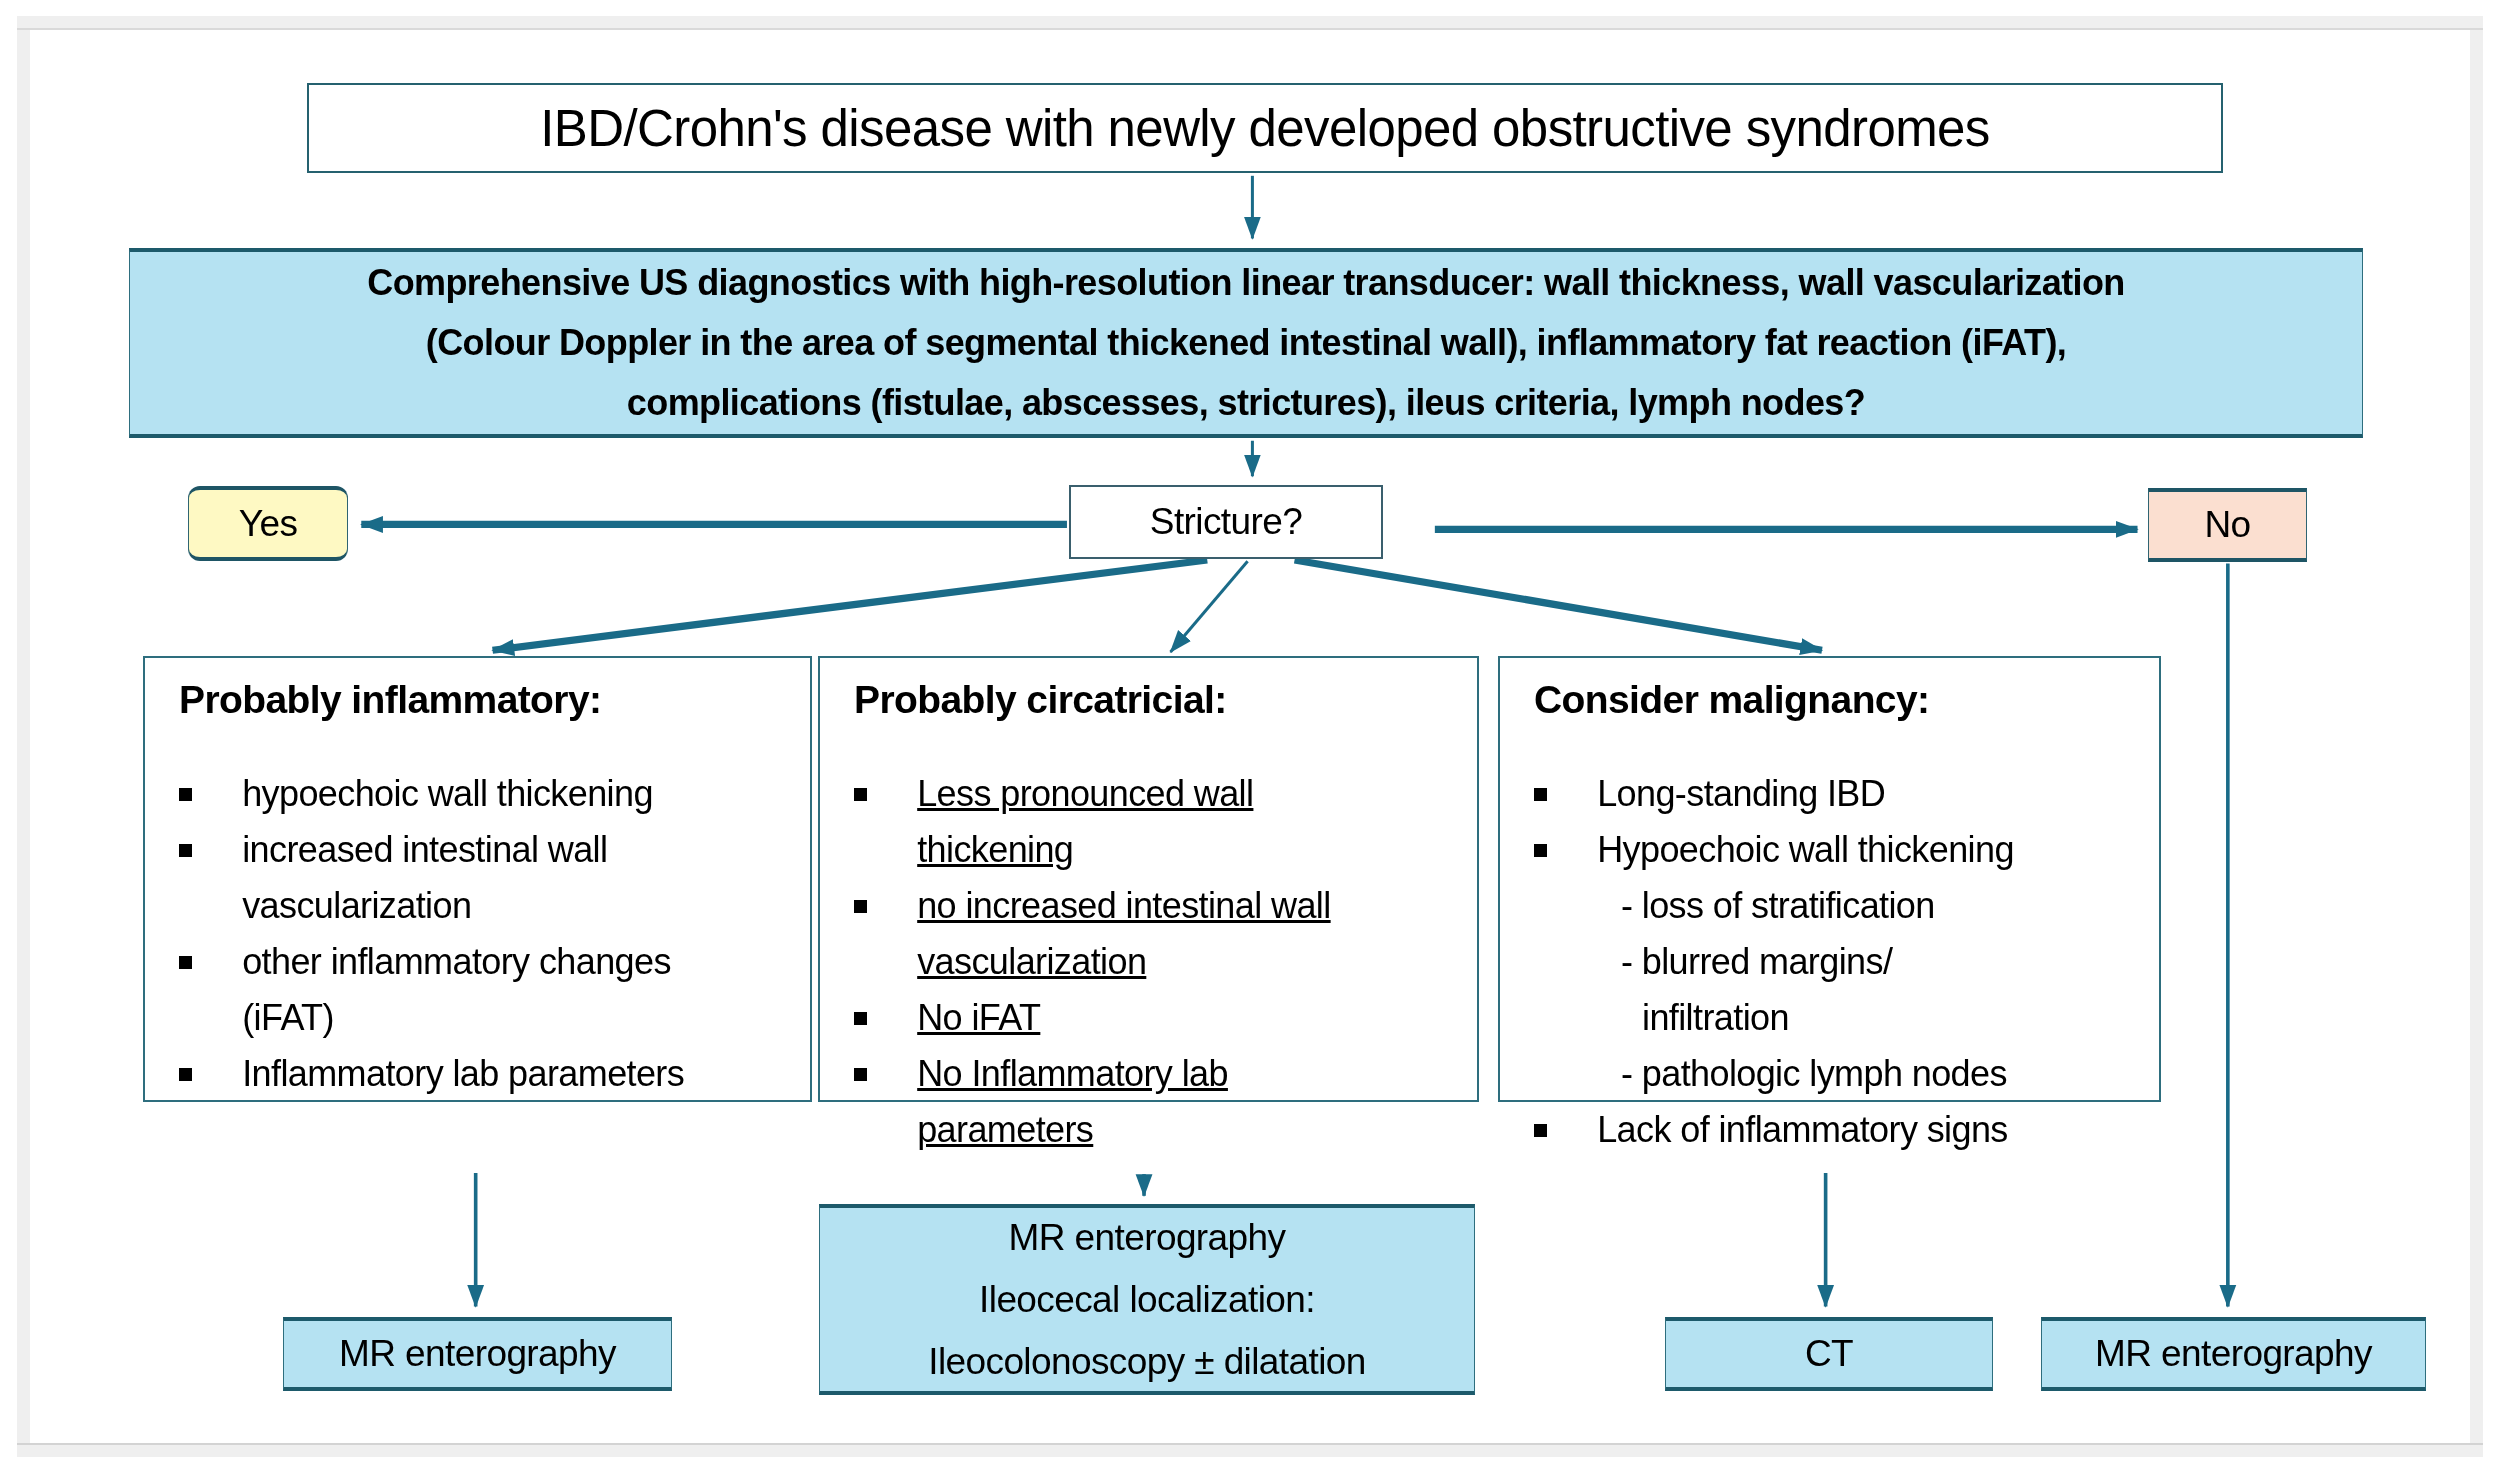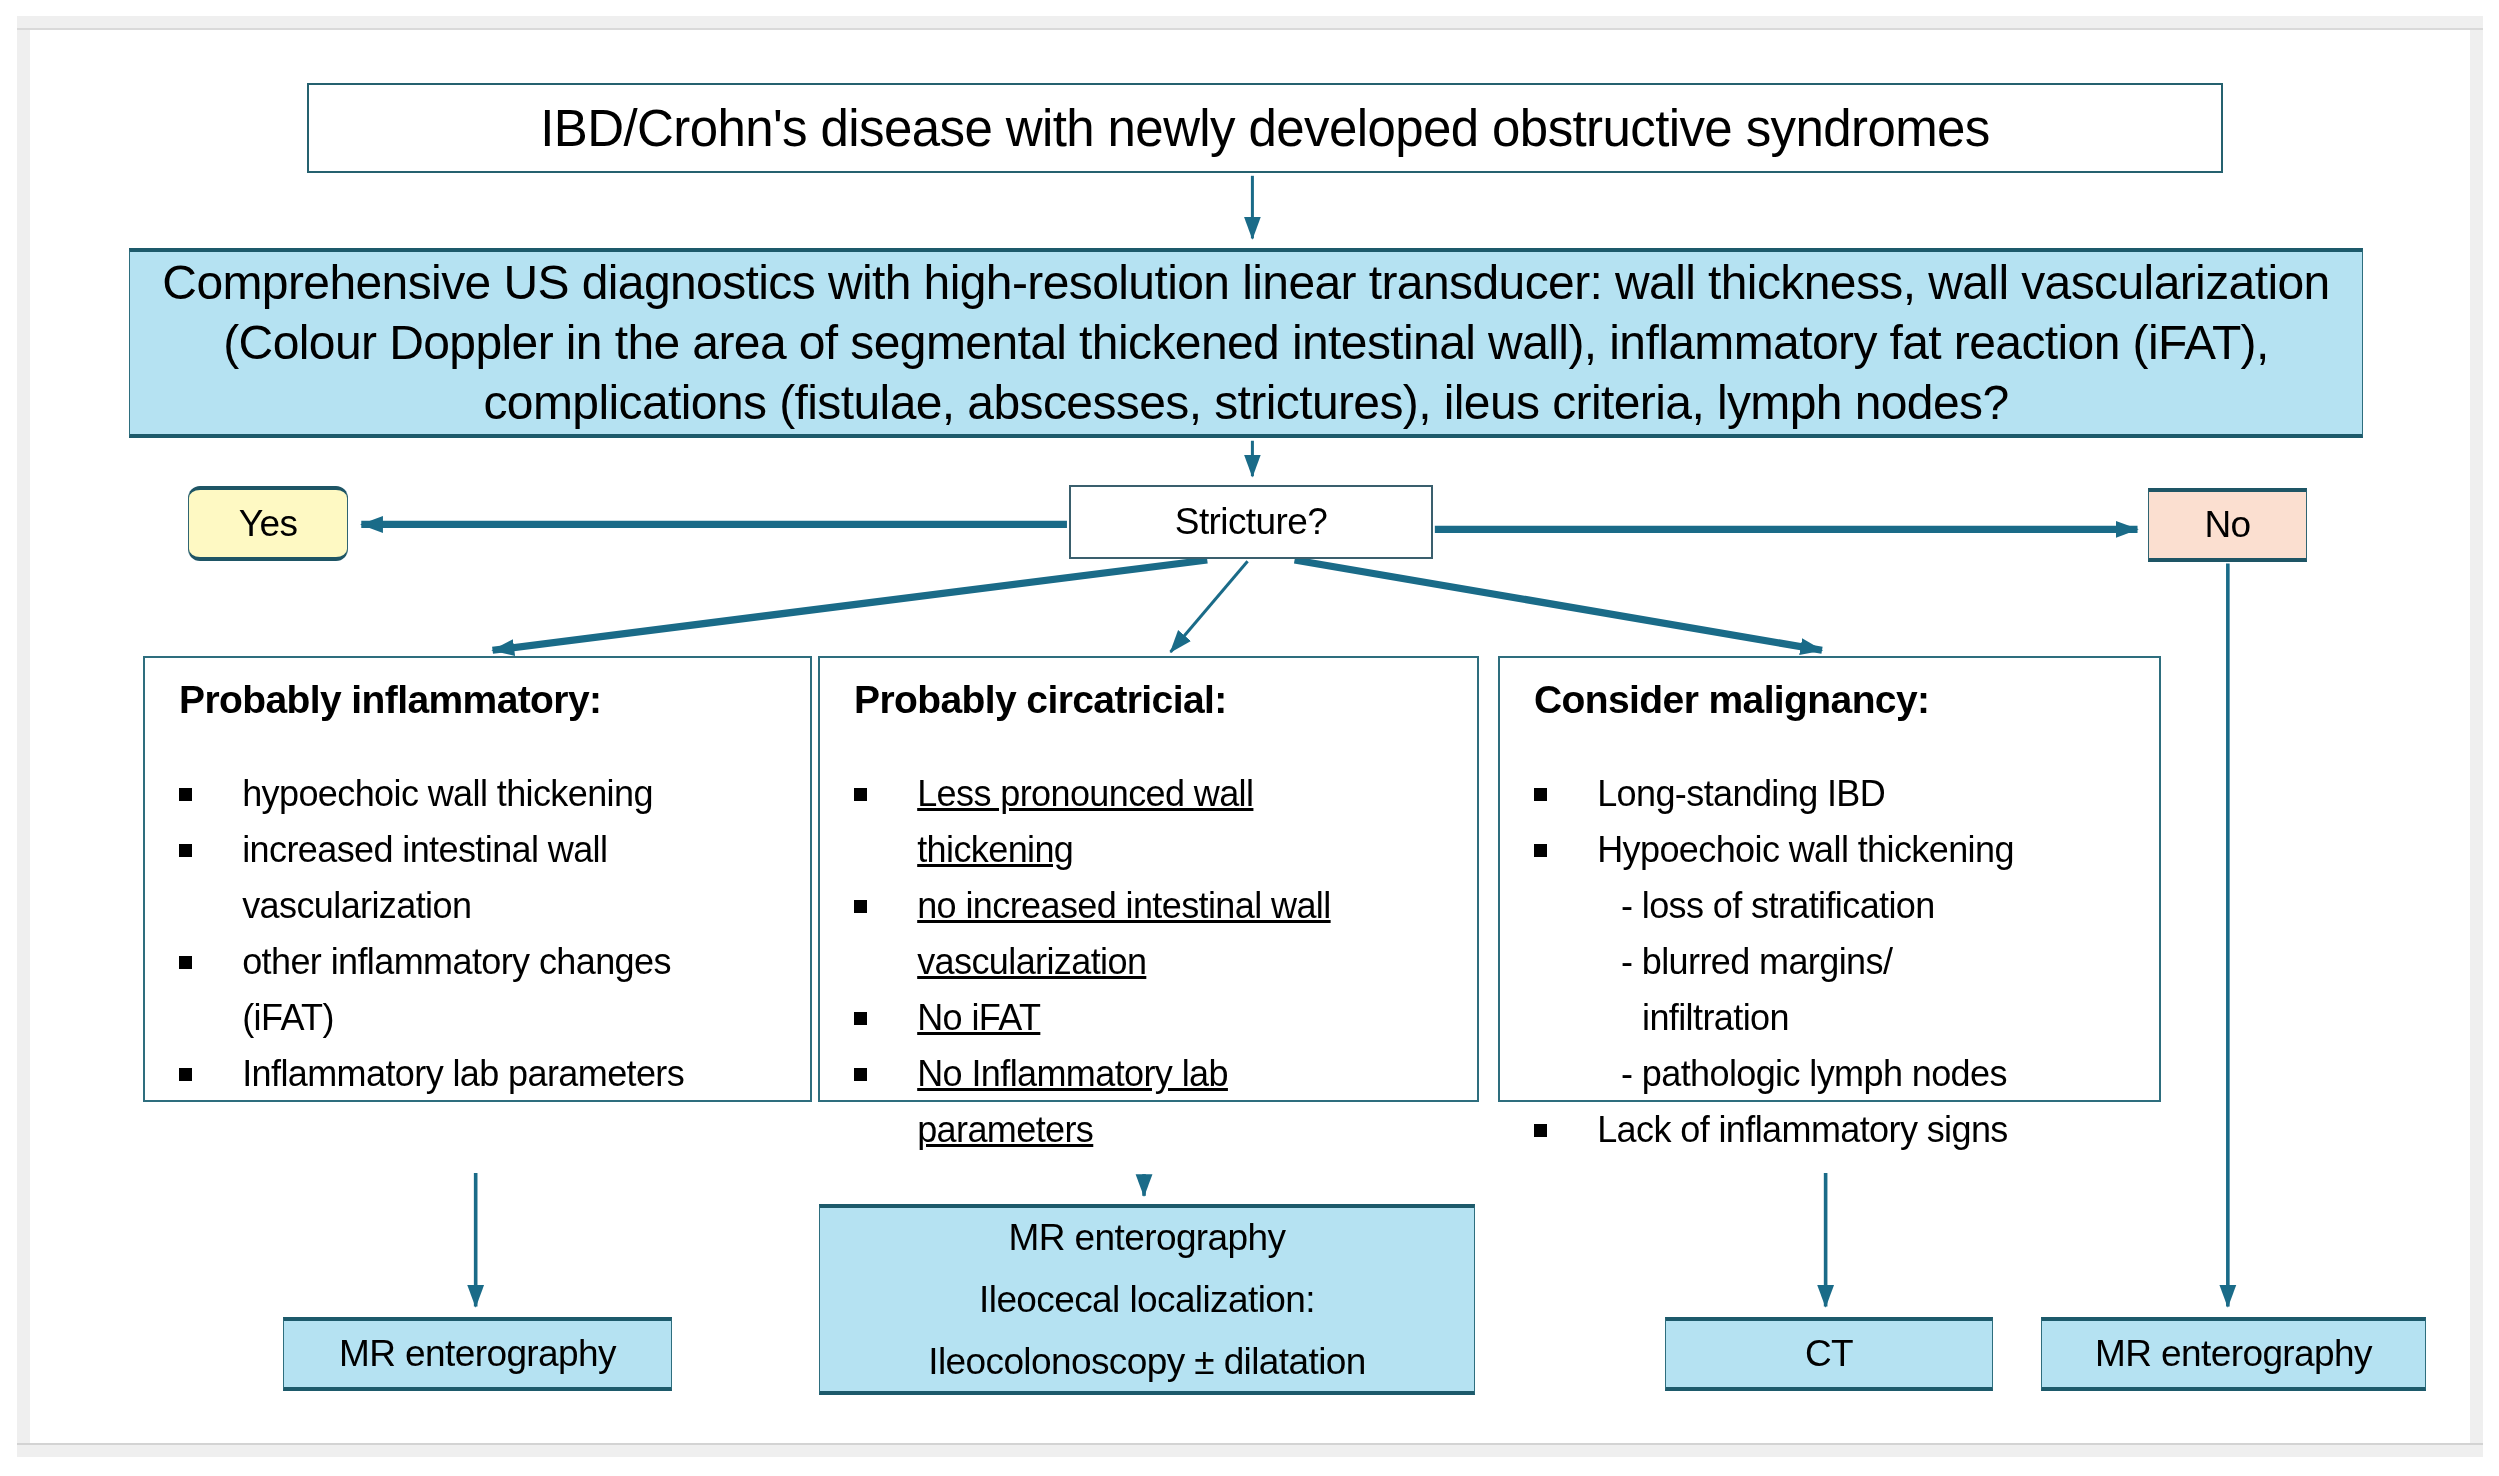--- a/index.html
+++ b/index.html
@@ -13,23 +13,23 @@
   .frame-edge.bottom{top:1443px;background:#D3D3D3;}
 
   .box{position:absolute;box-sizing:border-box;display:flex;align-items:center;justify-content:center;}
 
   .title-box{left:307px;top:83px;width:1916px;height:90px;background:#ffffff;
     border:2.4px solid #25616F;font-size:51px;font-weight:normal;letter-spacing:-0.6px;white-space:nowrap;}
 
   .us-box{left:129px;top:248px;width:2234px;height:190px;background:#B5E2F2;
     border:1.8px solid #2E6E7E;border-top:4.8px solid #1D5A6B;border-bottom:4.8px solid #1D5A6B;
     flex-direction:column;}
-  .us-box .line{font-size:48px;line-height:60px;letter-spacing:-0.6px;white-space:nowrap;}
+  .us-box .line{font-size:36px;line-height:60px;letter-spacing:-0.6px;white-space:nowrap;font-weight:bold;}
 
-  .decision-box{left:1069px;top:485px;width:364px;height:74px;background:#ffffff;
+  .decision-box{left:1069px;top:485px;width:314px;height:74px;background:#ffffff;
     border:2.4px solid #3A5F6D;font-size:37px;letter-spacing:-0.6px;}
 
   .pill{font-size:37px;letter-spacing:-0.6px;
     border:1.8px solid #2F6472;border-top:4.2px solid #1E5565;border-bottom:4.2px solid #1E5565;}
   .yes-box{left:188px;top:486px;width:160px;height:75px;background:#fef9c3;border-radius:12px;}
   .no-box{left:2148px;top:488px;width:159px;height:74px;background:#FBDFD0;}
 
   .desc-box{position:absolute;top:656px;height:446px;background:#ffffff;box-sizing:border-box;
     border:2.4px solid #2E6E7E;padding:18px 12px 0 34px;}
   .desc-box .heading{font-size:39px;font-weight:bold;letter-spacing:-0.6px;line-height:48px;margin-bottom:42px;white-space:nowrap;}

